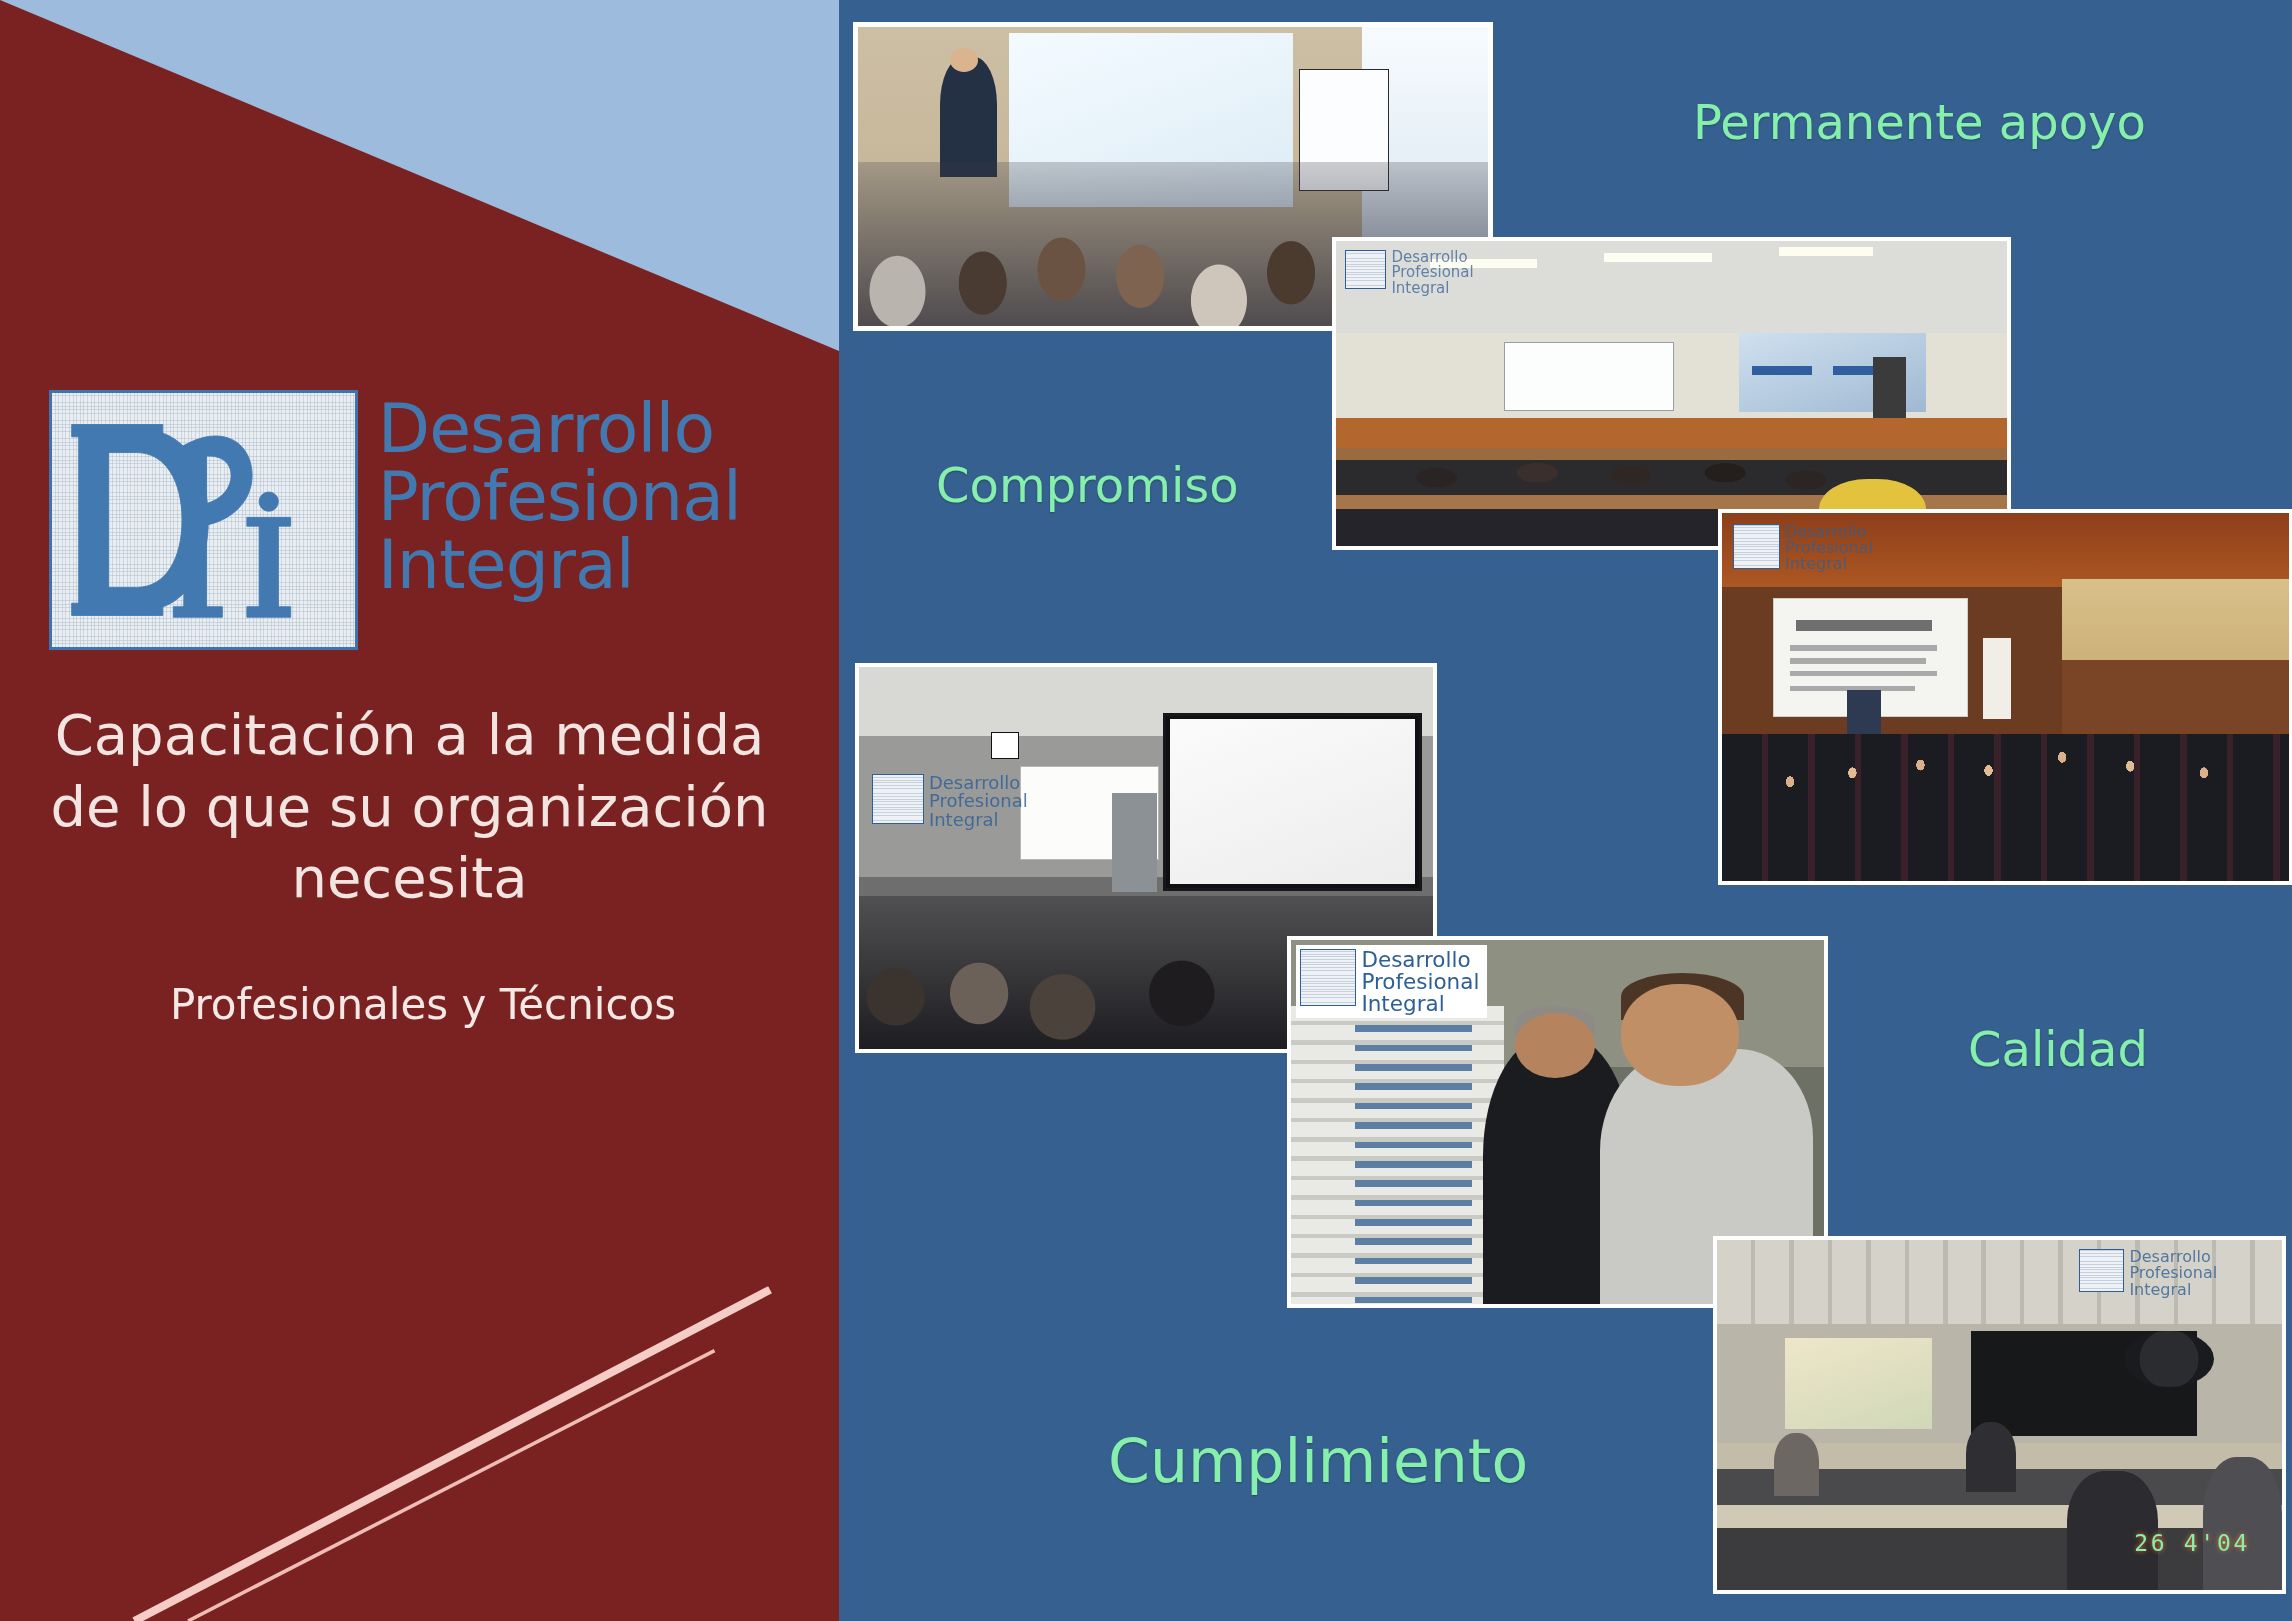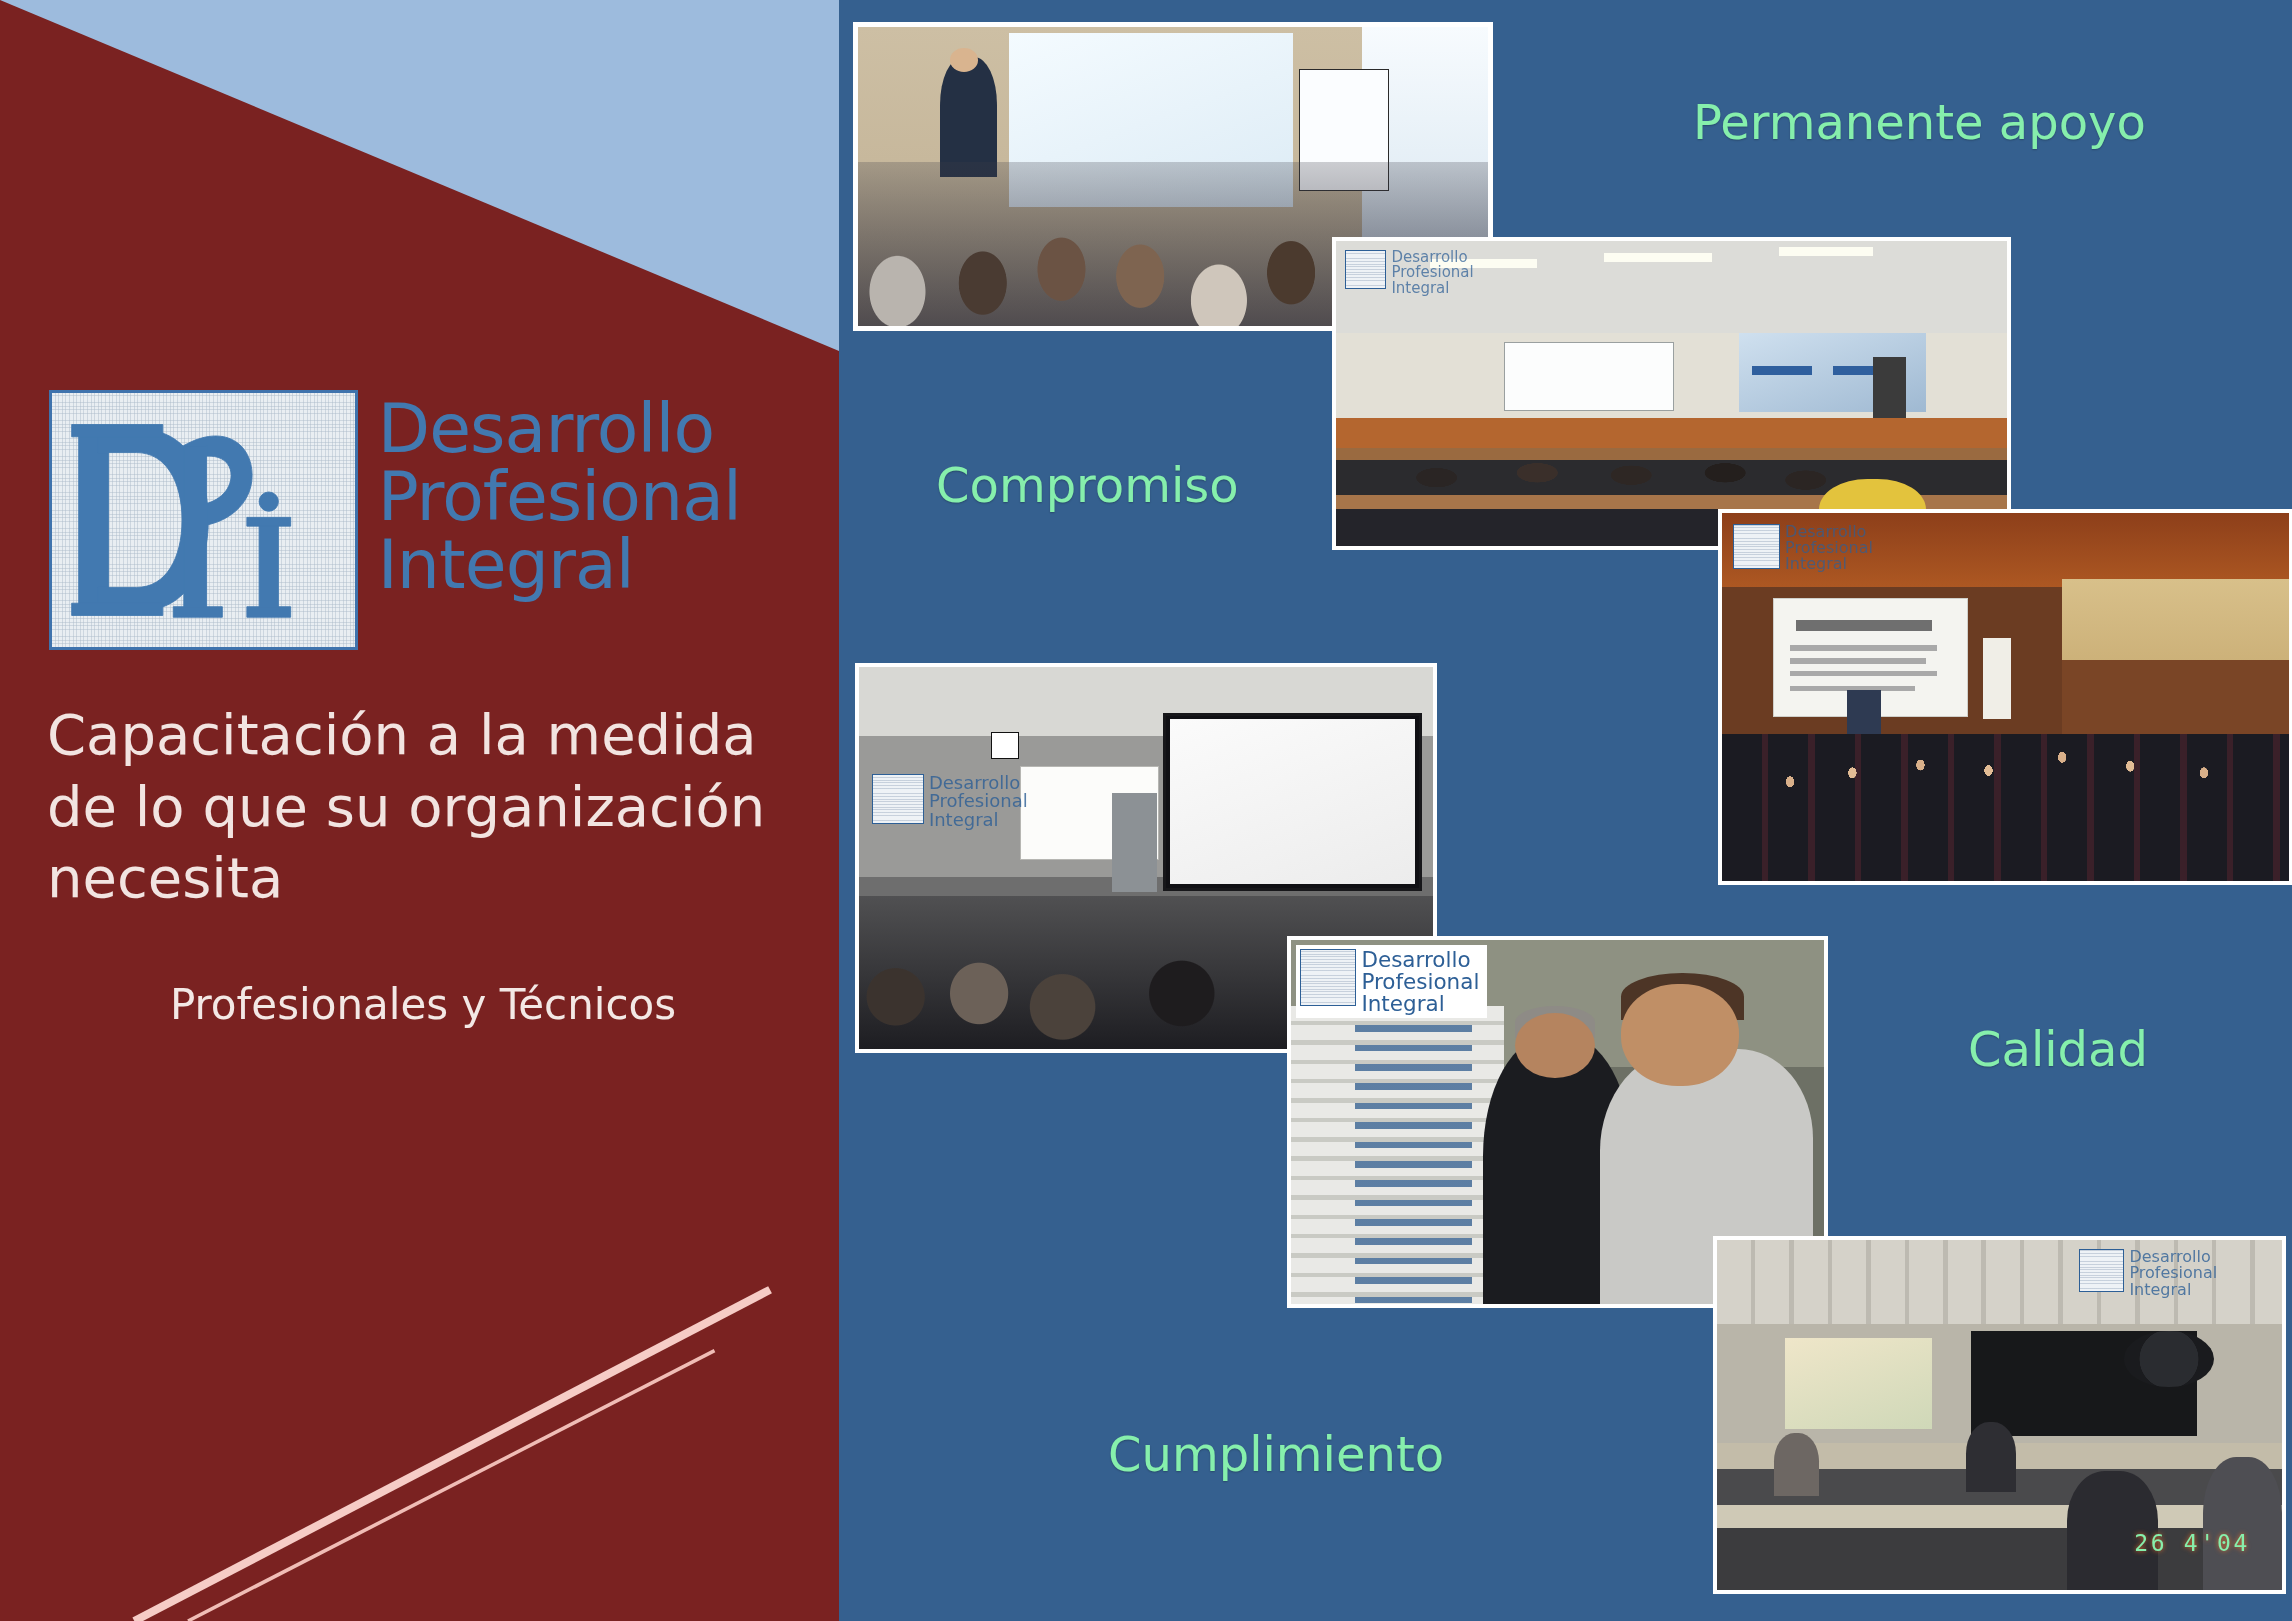--- a/index.html
+++ b/index.html
@@ -38,37 +38,38 @@
   .logo-words span{
     color:#4279b0;font-size:68px;letter-spacing:-0.9px;font-weight:400;
     font-family:"DejaVu Sans",sans-serif;
   }
 
   
   .tagline{
     position:absolute;left:47px;top:699px;width:725px;
     color:#f2e4e1;font-size:56px;line-height:1.28;font-weight:400;
     font-family:"DejaVu Sans",sans-serif;
+    text-align:center;
   }
   .subline{
     position:absolute;left:47px;top:976px;width:752px;
     color:#f3e8e5;font-size:42px;line-height:1.36;text-align:center;
     font-family:"DejaVu Sans",sans-serif;
   }
 
   
   .word{
     position:absolute;color:#86efac;font-weight:400;
     font-family:"DejaVu Sans",sans-serif;white-space:nowrap;
     text-shadow:0 0.9px 1.8px rgba(0,0,0,.25);
   }
   #word-permanente{left:1693px;top:94px;font-size:48px;}
   #word-compromiso {left:936px;top:457px;font-size:48px;}
   #word-calidad    {left:1968px;top:1021px;font-size:48px;}
-  #word-cumplimiento{left:1108px;top:1426px;font-size:48px;}
+  #word-cumplimiento{left:1108px;top:1426px;font-size:60px;}
 
   
   .photo{position:absolute;overflow:hidden;border:4.5px solid #ffffff;box-sizing:border-box;
          background:#5a5a5a;}
   .ph-inner{position:absolute;inset:0;overflow:hidden;}
 
   
   .wm{position:absolute;display:flex;align-items:flex-start;gap:5.4px;}
   .wm .wm-mark{
     border:1.8px solid #2d5f96;box-sizing:border-box;

